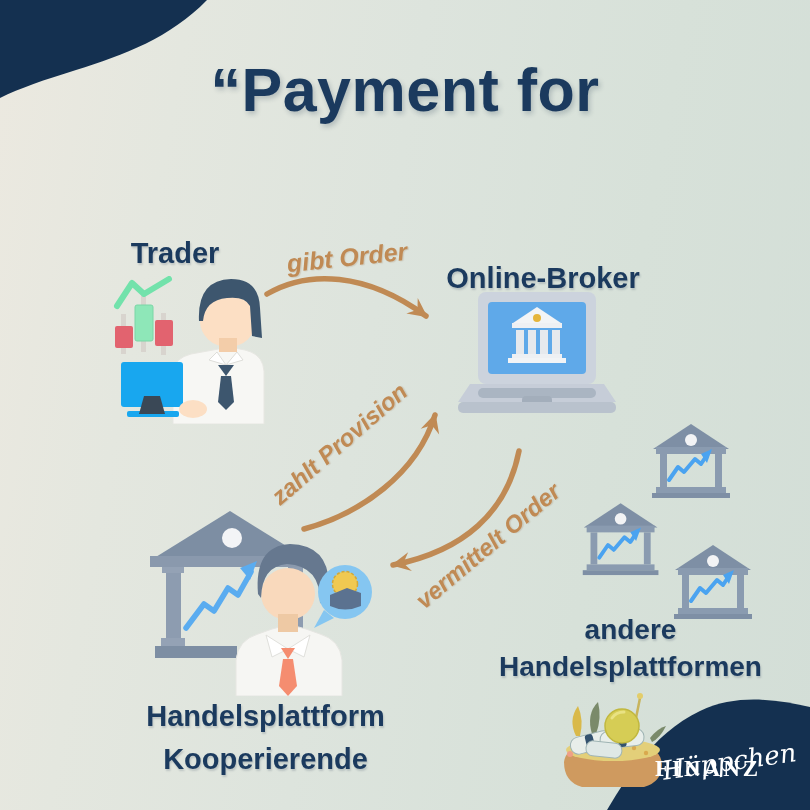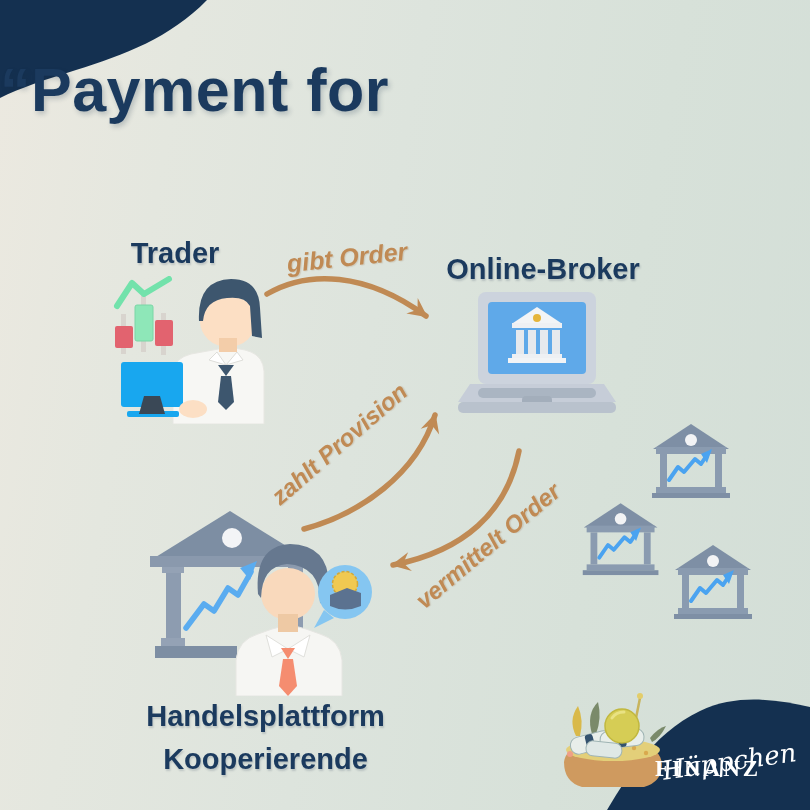--- a/index.html
+++ b/index.html
@@ -10,36 +10,36 @@
     --bankgray:#7d8ea3;
   }
   html,body{margin:0;padding:0;}
   .canvas{
     position:relative;width:810px;height:810px;overflow:hidden;
     background:linear-gradient(100deg,#ece9e0 0%,#e4e7df 20%,#dde4dd 45%,#d7e1d9 72%,#d3ded7 100%);
     font-family:"Liberation Sans",sans-serif;
   }
   .abs{position:absolute;}
   .title{
-    left:0;right:0;top:54px;text-align:left;
+    left:0;right:0;top:54px;text-align:center;
     font-size:61px;font-weight:800;line-height:73px;letter-spacing:0.5px;
     color:var(--heading);
     text-shadow:2px 3px 5px rgba(25,45,70,.22);
   }
   .node-label{
     color:var(--heading);font-weight:800;font-size:29px;text-align:center;
     text-shadow:1px 2px 2px rgba(25,45,70,.18);
   }
   .flow-label{
     color:var(--tan);font-weight:700;font-style:italic;font-size:24px;
     text-align:center;white-space:nowrap;
     text-shadow:1px 1px 1px rgba(140,95,50,.18);
   }
   .label-trader{left:105px;top:237px;width:140px;}
-  .label-broker{left:438px;top:253px;width:210px;}
+  .label-broker{left:438px;top:262px;width:210px;}
   .label-platform{left:118px;top:695px;width:295px;line-height:43px;}
   .label-others{left:468px;top:611px;width:325px;line-height:37px;font-size:28px;}
   .flow-gibt{left:277px;top:243px;width:140px;transform:rotate(-6deg);font-size:25px;}
   .flow-zahlt{left:242px;top:430px;width:195px;transform:rotate(-41deg);}
   .flow-vermittelt{left:388px;top:532px;width:200px;transform:rotate(-40deg);}
   .logo-finanz{
     left:655px;top:756px;width:110px;color:#ffffff;
     font-family:"Liberation Serif",serif;font-weight:700;
     font-size:23px;letter-spacing:3px;
   }
@@ -65,20 +65,24 @@
 
   <div class="abs title">
     <div>“Payment for</div>
   </div>
 
   <div class="abs node-label label-trader">Trader</div>
   <div class="abs node-label label-broker">Online-Broker</div>
   <div class="abs node-label label-platform">
     <div>Handelsplattform</div>
     <div>Kooperierende</div>
+  </div>
+  <div class="abs node-label label-others">
+    <div>andere</div>
+    <div>Handelsplattformen</div>
   </div>
 
   <div class="abs flow-label flow-gibt">gibt Order</div>
   <div class="abs flow-label flow-zahlt">zahlt Provision</div>
   <div class="abs flow-label flow-vermittelt">vermittelt Order</div>
 
   <svg class="abs" style="left:0;top:0;pointer-events:none;" width="810" height="810" viewBox="0 0 810 810">
     <defs>
       <marker id="ah" viewBox="0 0 12 12" refX="10" refY="6" markerWidth="4.2" markerHeight="4.2" orient="auto">
         <path d="M1,1 L11,6 L1,11 L4.5,6 Z" fill="var(--tan)"></path>

